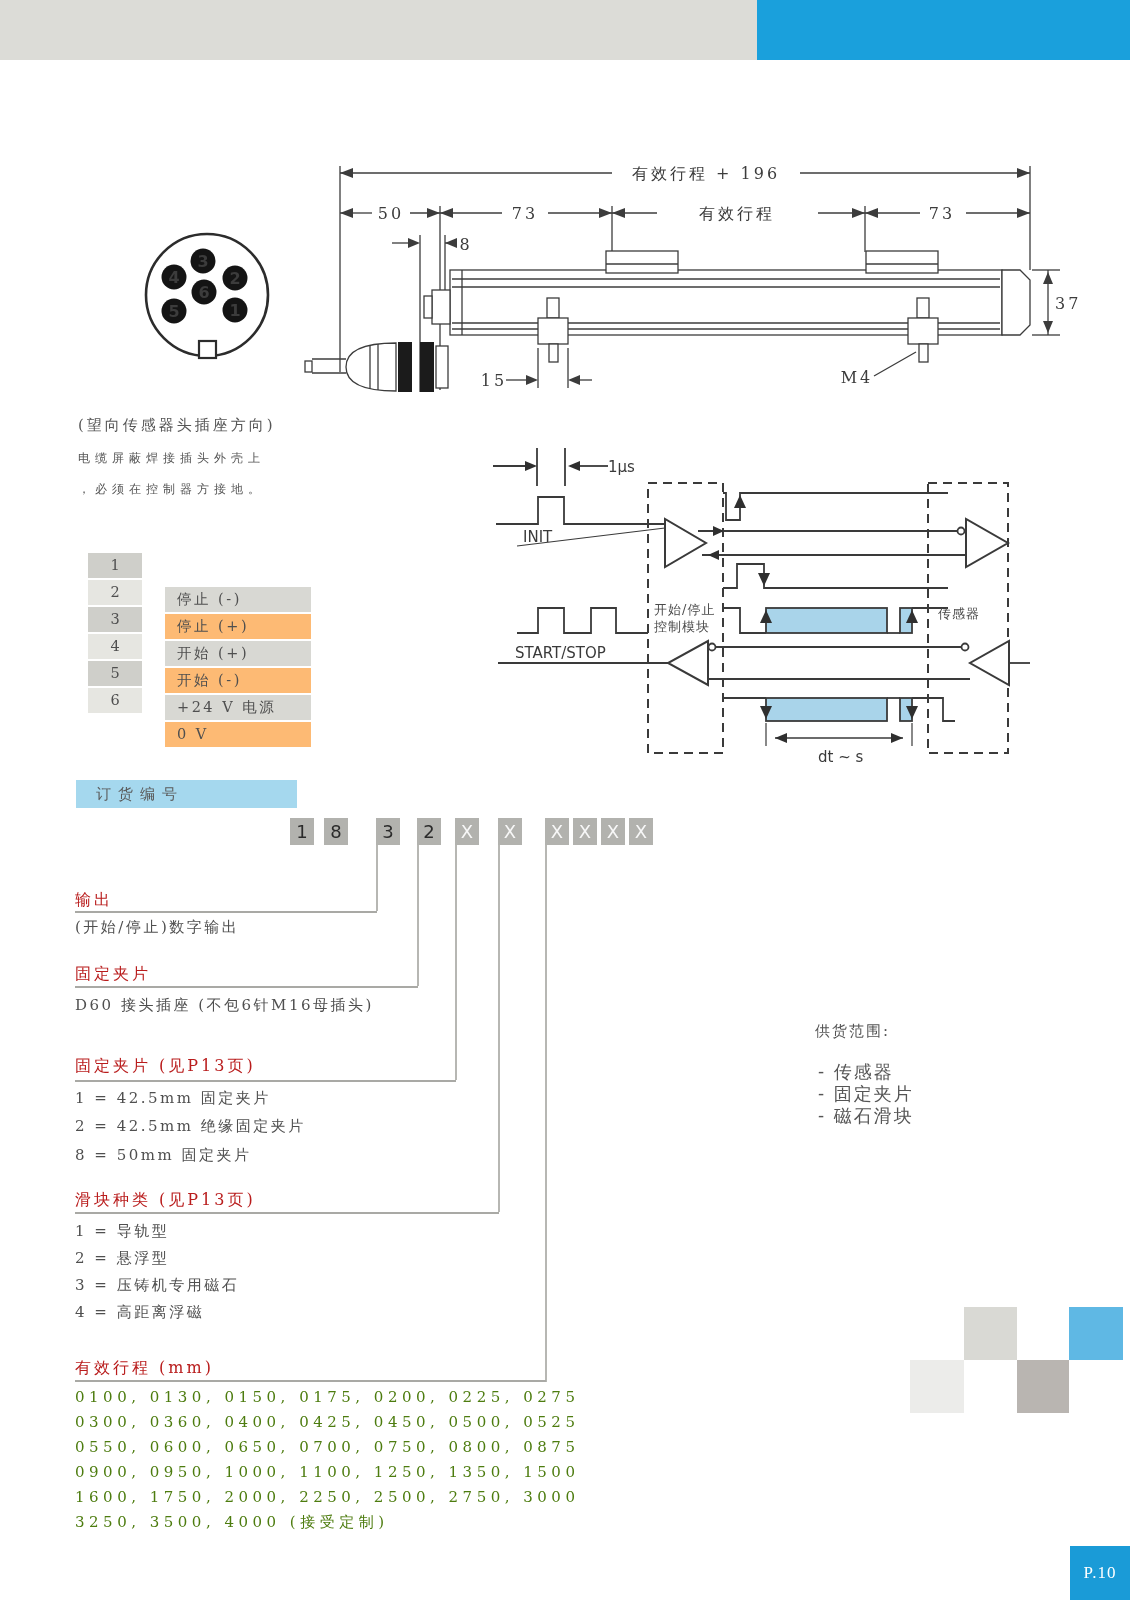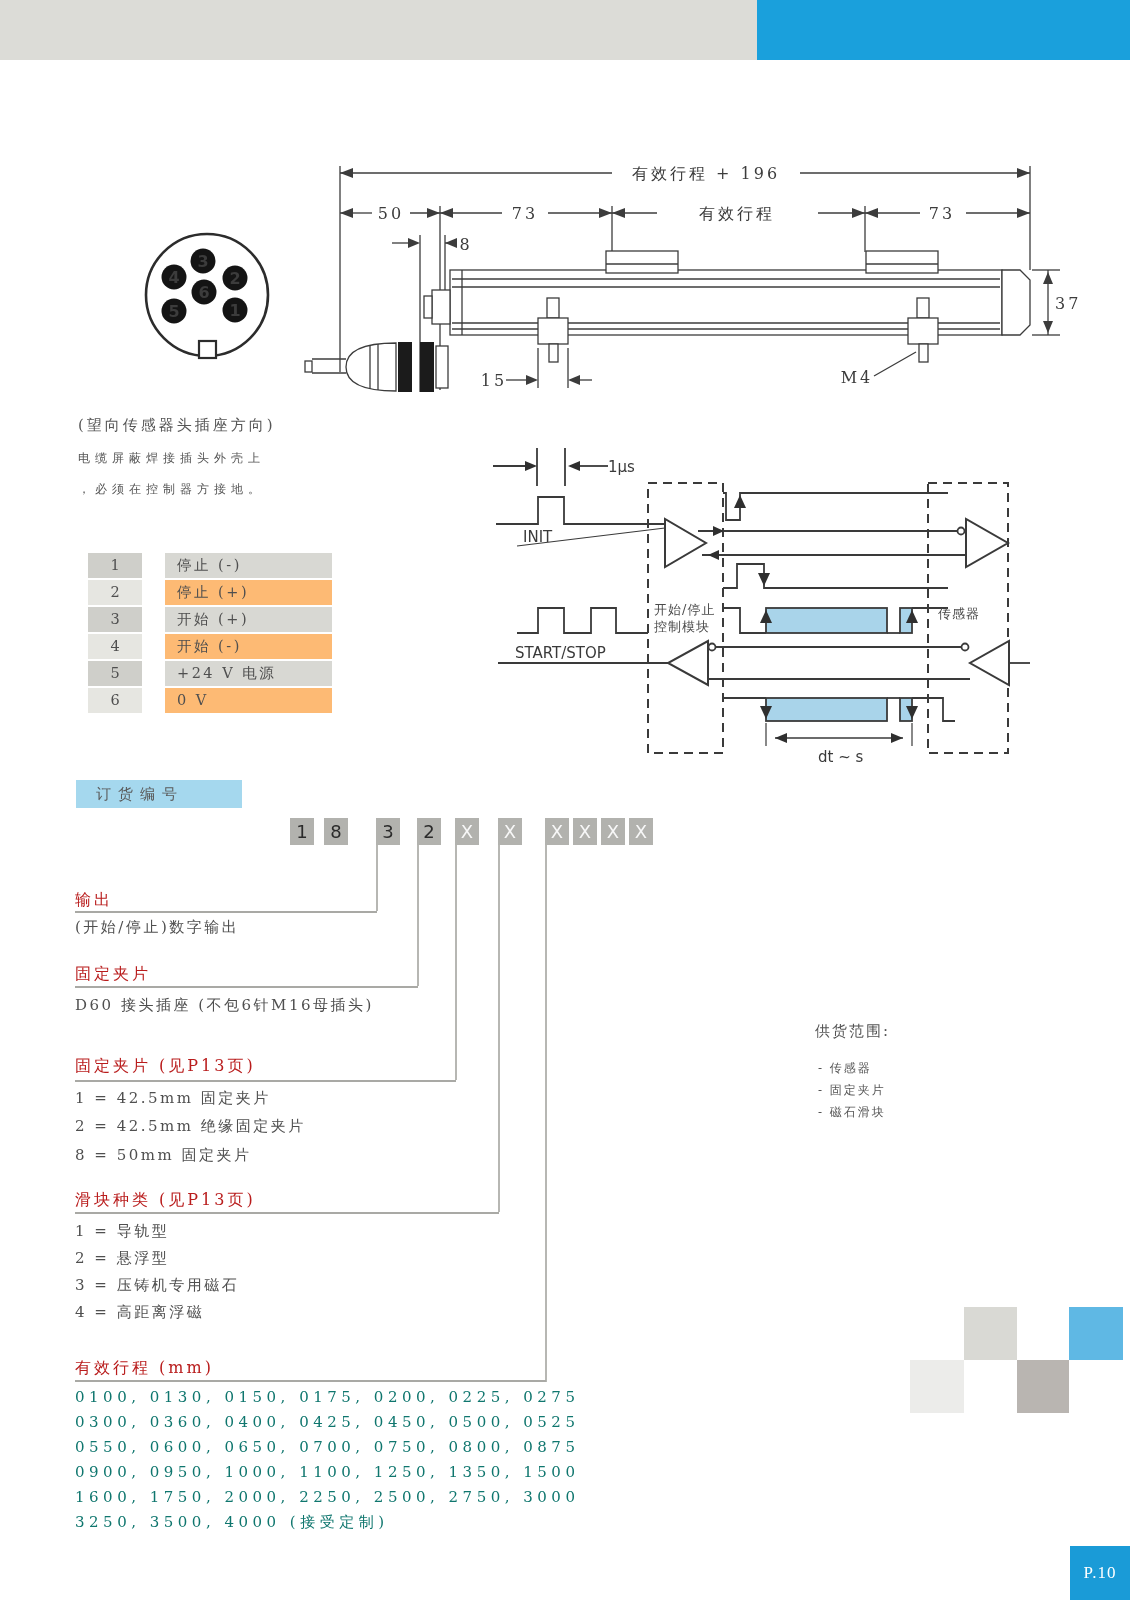--- a/index.html
+++ b/index.html
@@ -9,38 +9,38 @@
   .sans{font-family:Liberation Serif, serif;}
   
   .bar-gray{left:0;top:0;width:757px;height:60px;background:#dcdcd7;}
   .bar-blue{left:757px;top:0;width:373px;height:60px;background:#1aa0dc;}
   
   .note{left:78px;font-size:15px;letter-spacing:3px;color:#555;white-space:nowrap;}
   .note2{left:78px;font-size:12px;letter-spacing:5px;color:#555;white-space:nowrap;}
   
   .pt-cell{position:absolute;height:25px;line-height:25px;font-size:14.5px;color:#4f4f4f;}
   .pt-num{left:88px;width:54px;text-align:center;}
-  .pt-val{left:165px;width:167px;padding-left:12px;box-sizing:border-box;letter-spacing:2.5px;white-space:nowrap;}
+  .pt-val{left:165px;width:146px;padding-left:12px;box-sizing:border-box;letter-spacing:2.5px;white-space:nowrap;margin-top:34px;}
   .odd  .pt-num{background:#cfcfca;} .odd  .pt-val{background:#d8d8d3;}
   .even .pt-num{background:#e6e6e1;} .even .pt-val{background:#fdba74;}
   
-  .order-header{left:76px;top:780px;width:166px;height:28px;background:#a5d8ee;
+  .order-header{left:76px;top:780px;width:221px;height:28px;background:#a5d8ee;
       color:#5a5a5a;font-size:15px;line-height:28px;letter-spacing:7px;padding-left:20px;box-sizing:border-box;}
   .code-box{position:absolute;top:818px;width:24px;height:27px;background:#b2b2ae;
       text-align:center;line-height:27px;font-size:18px;color:#2b2b2b;
       font-family:"DejaVu Sans","Liberation Sans",sans-serif;}
   .code-box.x{color:#f7f7f7;}
   .vline{position:absolute;width:2px;background:#b7b7b3;}
   .sec-title{position:absolute;left:75px;font-size:16px;letter-spacing:3px;color:#b91c1c;white-space:nowrap;}
   .sec-underline{position:absolute;left:75px;height:0;border-top:2px solid #a9a9a5;}
   .sec-line{position:absolute;left:75px;font-size:15px;letter-spacing:2.5px;color:#4f4f4f;white-space:nowrap;}
-  .stroke-line{position:absolute;left:75px;font-size:15px;letter-spacing:4.5px;color:#0f766e;white-space:nowrap;}
+  .stroke-line{position:absolute;left:75px;font-size:15px;letter-spacing:4.5px;color:#4d7c0f;white-space:nowrap;}
   
   .supply-title{left:815px;top:1022px;font-size:15px;letter-spacing:2px;color:#555;}
-  .supply-item{position:absolute;left:818px;font-size:12px;letter-spacing:2px;color:#555;white-space:nowrap;}
+  .supply-item{position:absolute;left:818px;font-size:18px;letter-spacing:2px;color:#555;white-space:nowrap;}
   
   .sq{position:absolute;width:53px;height:53px;}
   .pageno{left:1070px;top:1546px;width:60px;height:54px;background:#1a9bd7;color:#fff;
       font-size:17px;display:flex;align-items:center;justify-content:center;letter-spacing:1px;}
   svg text{fill:#3c3c3c;}
   svg .dimtxt{font-size:16px;letter-spacing:3px;font-family:"DejaVu Serif","Liberation Serif",serif;}
   svg .cjk{font-size:13px;letter-spacing:1px;fill:#4a4a4a;font-family:"DejaVu Serif","Liberation Serif",serif;}
   svg .sig{font-size:15px;fill:#3a3a3a;font-family:"DejaVu Sans","Liberation Sans",sans-serif;}
 </style>
 </head>

